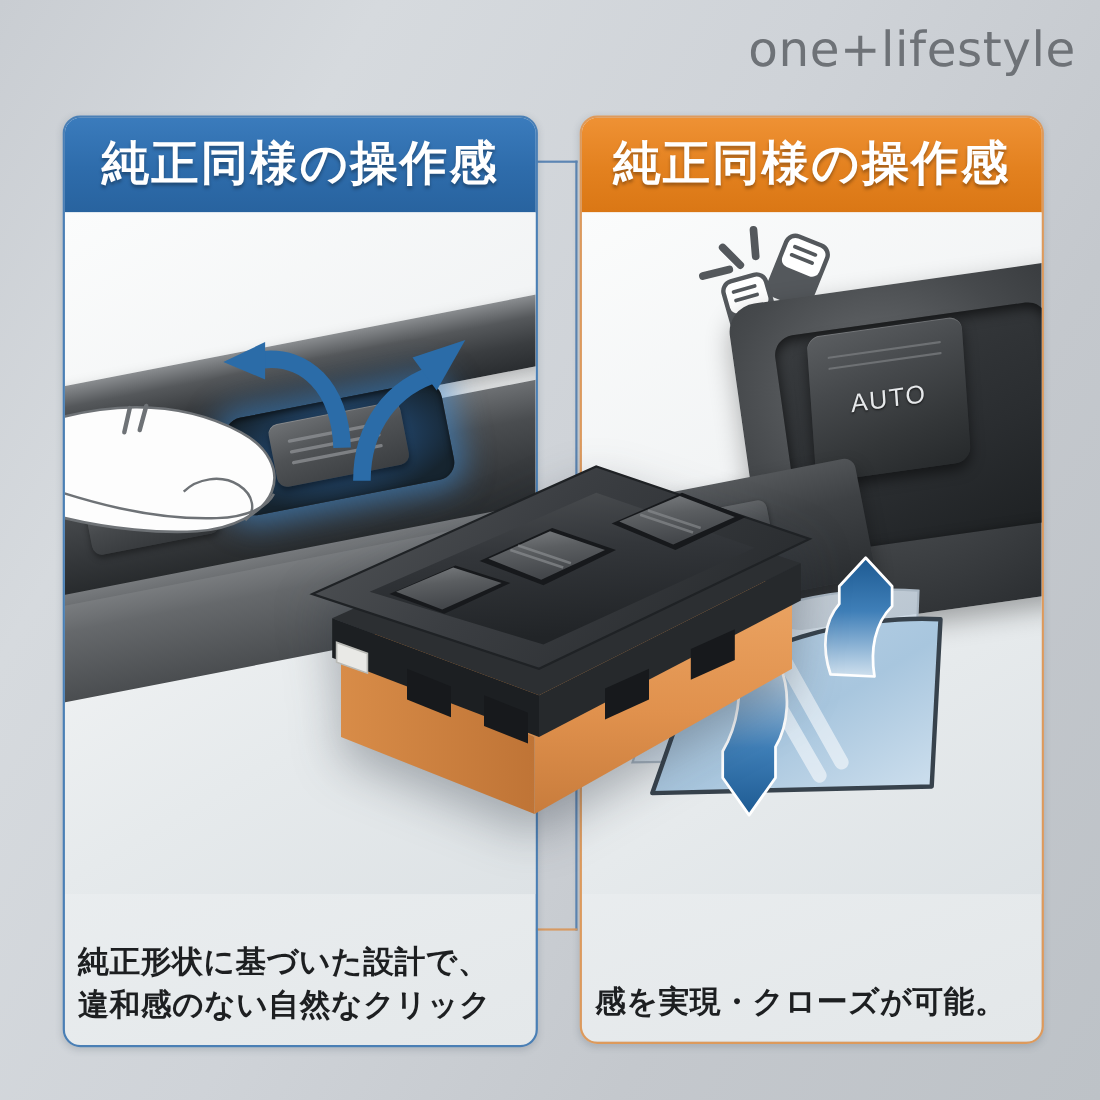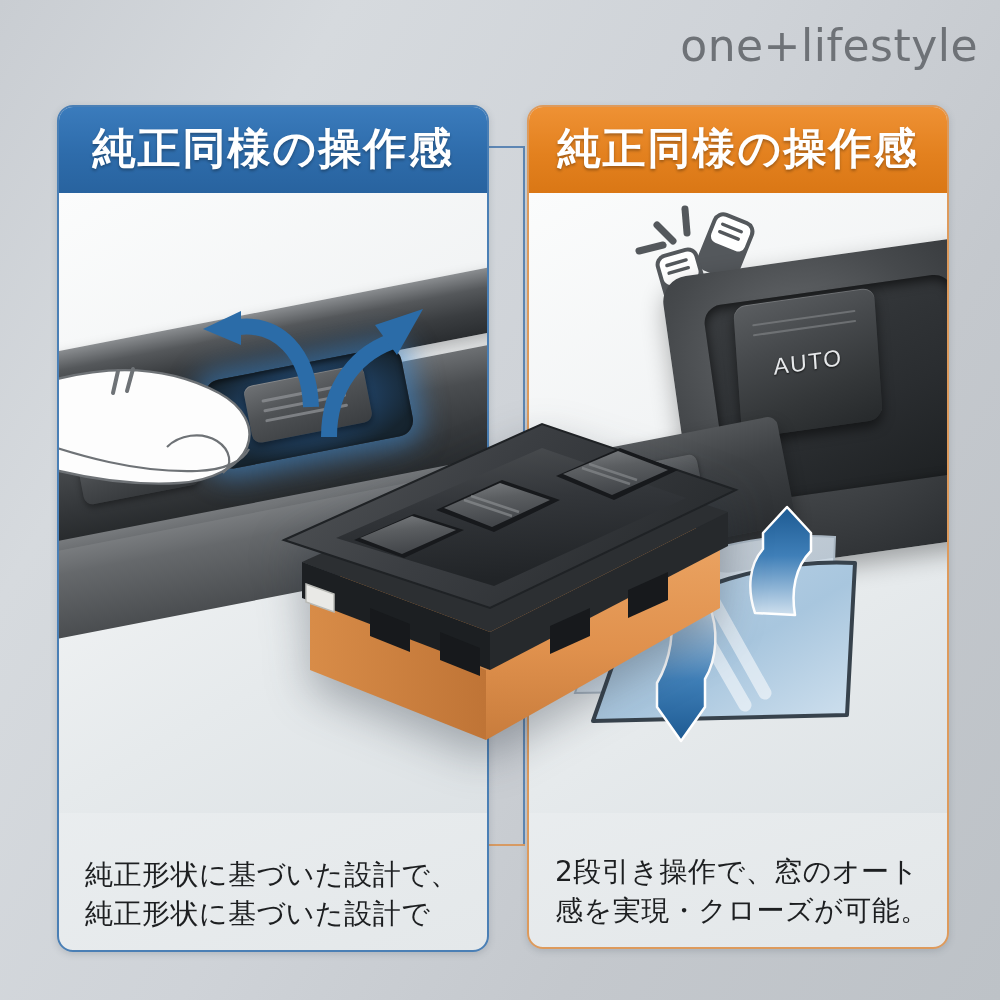--- a/index.html
+++ b/index.html
@@ -136,22 +136,22 @@
   .window{position:absolute;left:30px;top:300px;width:340px;height:270px;}
   .window svg{width:100%;height:100%;}
 
   
   .product{position:absolute;left:250px;top:340px;width:500px;height:400px;z-index:40;
     filter:drop-shadow(0 18px 22px rgba(40,50,60,.35));}
   .product svg{width:100%;height:100%;}
 
   
   .caption{
-    position:absolute;left:0;right:0;bottom:16px;padding:0 26px;
-    color:#1d1f21;font-weight:normal;
+    position:absolute;left:0;right:0;bottom:16px;padding:0 12px;
+    color:#1d1f21;font-weight:bold;
     font-family:"DejaVu Sans","Liberation Sans",sans-serif;
     font-size:28px;line-height:1.42;letter-spacing:.5px;
   }
   .caption div{white-space:nowrap;}
   .cap-right{font-size:28px;}
 </style>
 </head>
 <body>
 
 <div class="stage">
@@ -203,21 +203,21 @@
       <div class="arrowL arrow-up">
         <svg viewBox="0 0 140 140">
           <path d="M24,134 C24,84 52,48 94,36" fill="none" stroke="#2b6ca8" stroke-width="16"></path>
           <polygon points="118,6 92,52 70,22" fill="#2b6ca8"></polygon>
         </svg>
       </div>
     </div>
 
     <div class="caption">
       <div>純正形状に基づいた設計で、</div>
-      <div>純正形状に基づいた設計で</div>
+      <div>違和感のない自然なクリック</div>
     </div>
   </div>
 
   <div class="panel panel-right">
 
     <div class="hdr hdr-orange">純正同様の操作感</div>
 
     <div class="photo">
       <div class="photo-bg"></div>
 
@@ -293,21 +293,20 @@
           <path d="M196,120 C188,96 190,72 204,56 L204,40 L228,14 L252,40 L252,58
                    C236,74 232,98 236,122 Z" fill="url(#arrUp)" stroke="#ffffff" stroke-width="2.5" stroke-linejoin="round"></path>
 
           <path d="M150,112 C160,136 158,166 146,186 L146,214 L122,248 L98,214 L98,190
                    C112,166 116,136 110,112 Z" fill="url(#arrDn)" stroke="#ffffff" stroke-width="2.5" stroke-linejoin="round"></path>
         </svg>
       </div>
     </div>
 
     <div class="caption cap-right">
-      <div>2段引き操作で、窓のオート</div>
       <div>感を実現・クローズが可能。</div>
     </div>
   </div>
 
   <div class="product">
     <svg viewBox="0 0 500 400">
       <defs>
         <linearGradient id="bezel" x1="0" y1="0" x2="0.2" y2="1">
           <stop offset="0%" stop-color="#4d5053"></stop>
           <stop offset="45%" stop-color="#33363a"></stop>

